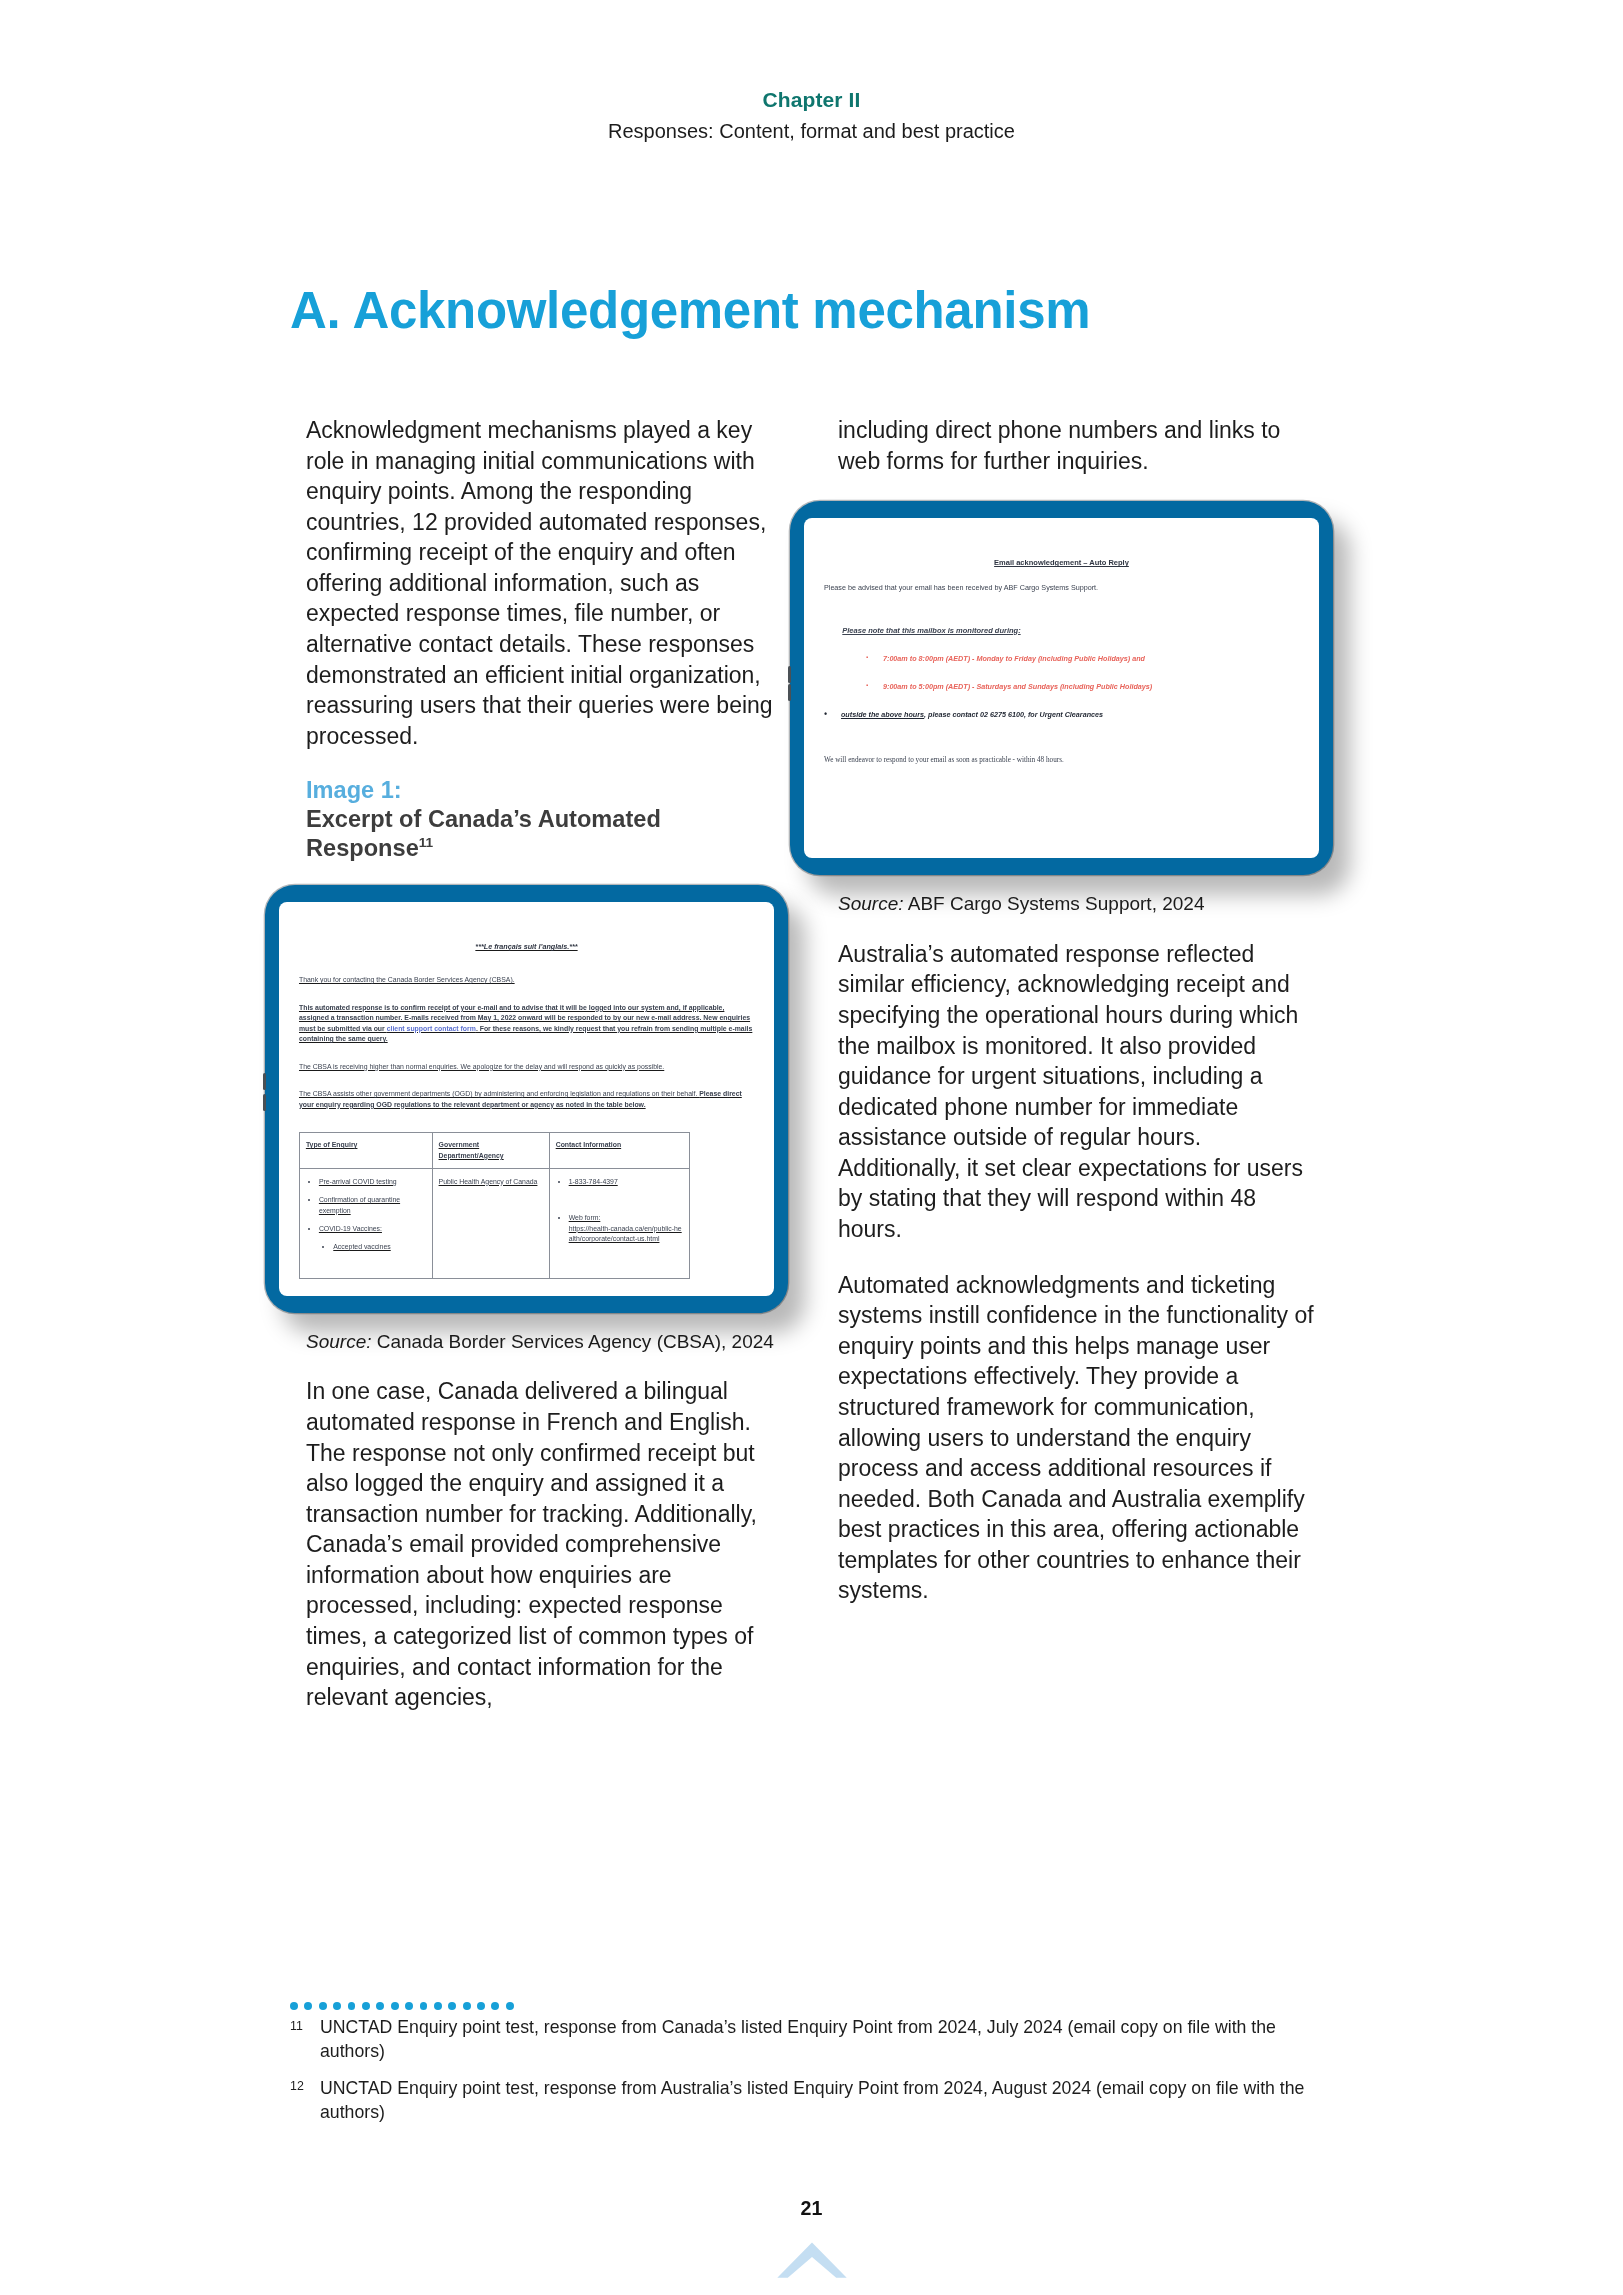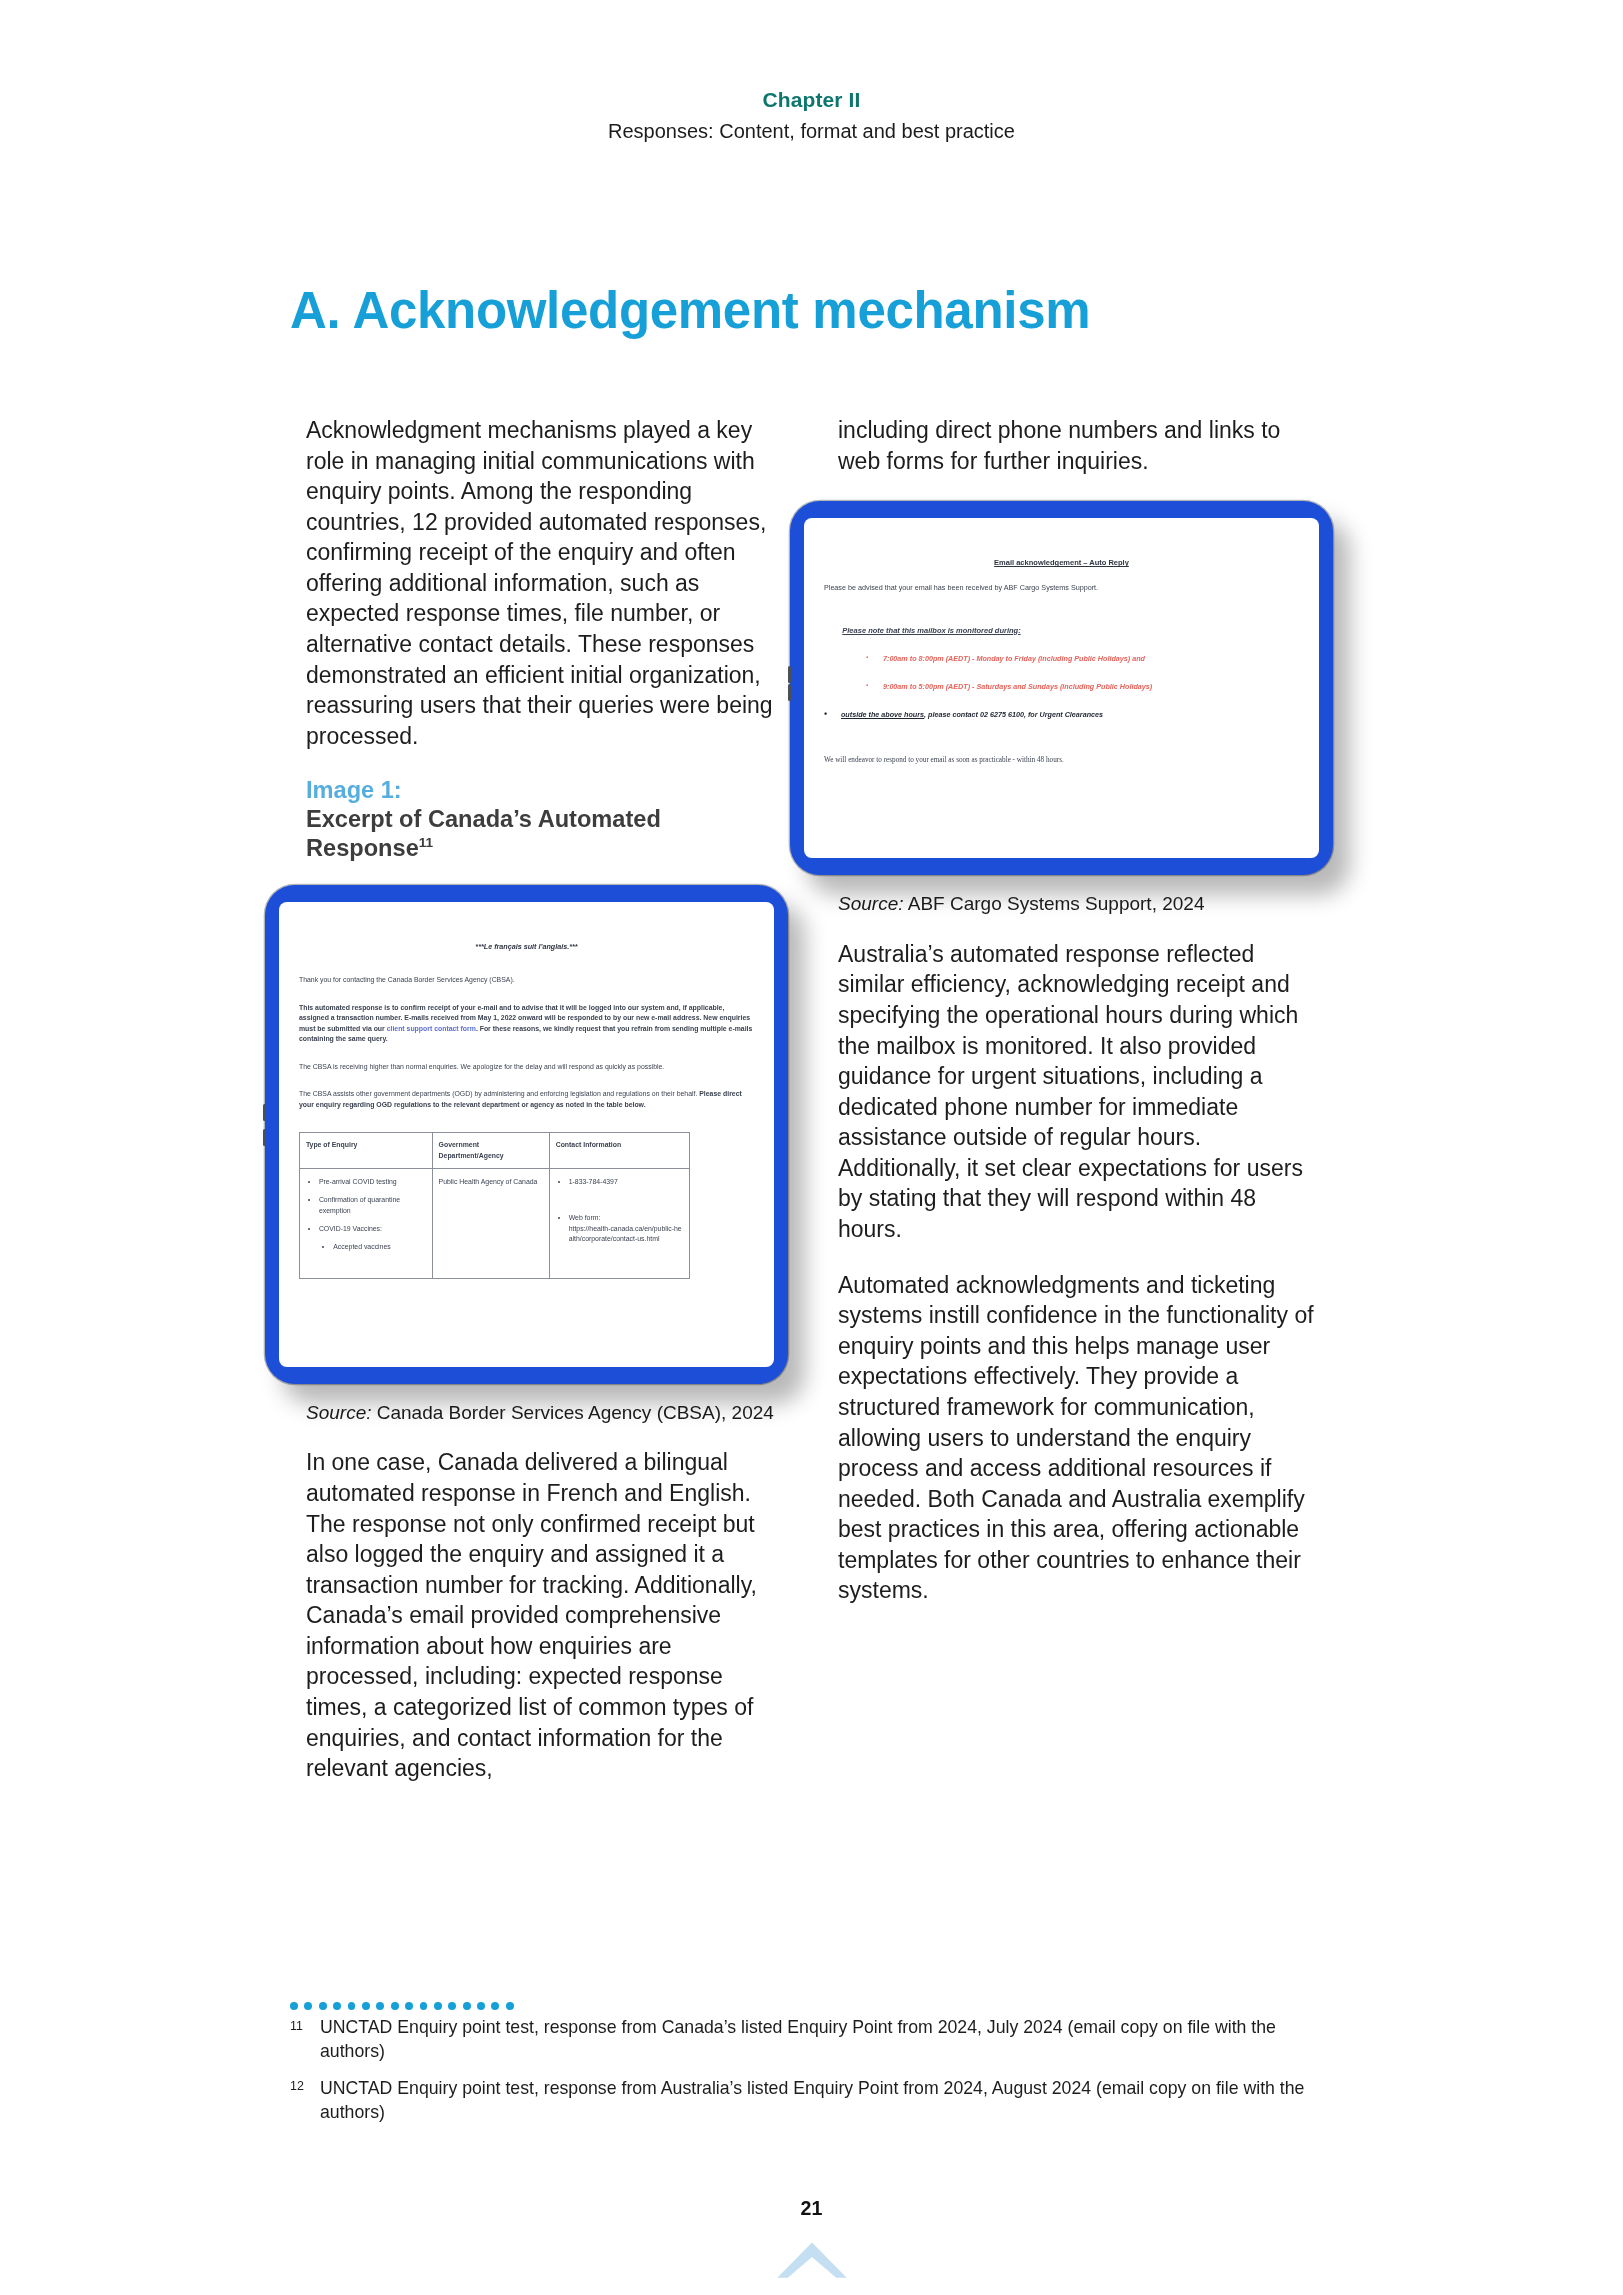--- a/index.html
+++ b/index.html
@@ -63,21 +63,21 @@
   .source {
     font-size:19px; line-height:1.3; color:#1d1d1d;
     margin:0 0 22px 0;
   }
   .source i { }
 
   
   .tablet-wrap { position:relative; }
   .tablet {
     position:relative;
-    background:#1d4ed8;
+    background:#0369a1;
     border-radius:30px;
     box-shadow:
       17px 19.6px 22px rgba(0,0,0,0.28),
       0 0 0 1.3px rgba(120,126,132,0.55);
     padding:17px 14.4px;
   }
   .tablet::before { 
     content:"";
     position:absolute; left:-2px; top:44%;
     width:3.3px; height:17px; border-radius:2px;
@@ -178,21 +178,21 @@
 
     <p class="body">Acknowledgment mechanisms played a key role in managing initial communications with enquiry points. Among the responding countries, 12 provided automated responses, confirming receipt of the enquiry and often offering additional information, such as expected response times, file number, or alternative contact details. These responses demonstrated an efficient initial organization, reassuring users that their queries were being processed.</p>
 
     <div style="margin-bottom:22px;">
       <p class="fig-label">Image 1:</p>
       <p class="fig-title"><span>Excerpt of Canada’s Automated Response</span><sup>11</sup></p>
     </div>
 
     <div class="tablet-wrap" style="margin:0 0 17px -41px;">
       <div class="tablet" style="width:523px;">
-        <div class="screen" style="height:465px;">
+        <div class="screen" style="height:394px;text-decoration:underline;">
           <div class="doc ca-doc">
             <div class="ca-center">***Le français suit l’anglais.***</div>
             <p>Thank you for contacting the Canada Border Services Agency (CBSA).</p>
             <p class="ca-bold"><span>This automated response is to confirm receipt of your e-mail and to advise that it will be logged into our system and, if applicable, assigned a transaction number. E-mails received from May 1, 2022 onward will be responded to by our new e-mail address. New enquiries must be submitted via our </span><span class="ca-link">client support contact form</span><span>. For these reasons, we kindly request that you refrain from sending multiple e-mails containing the same query.</span></p>
             <p>The CBSA is receiving higher than normal enquiries. We apologize for the delay and will respond as quickly as possible.</p>
             <p><span>The CBSA assists other government departments (OGD) by administering and enforcing legislation and regulations on their behalf. </span><span class="ca-bold">Please direct your enquiry regarding OGD regulations to the relevant department or agency as noted in the table below.</span></p>
 
             <table class="ca-table">
               <thead>
                 <tr>

